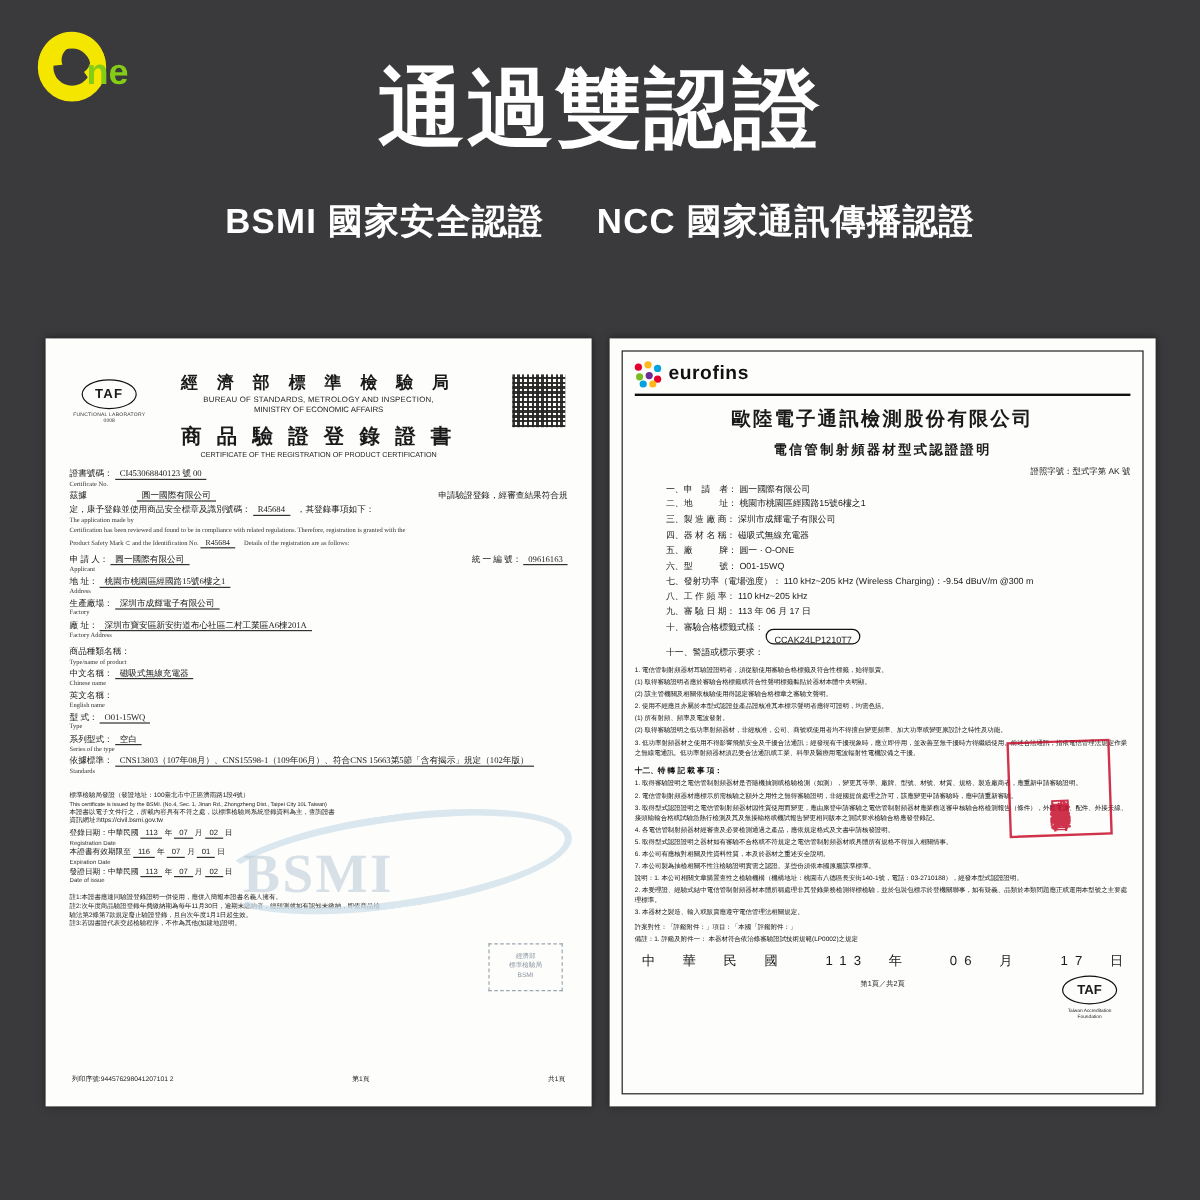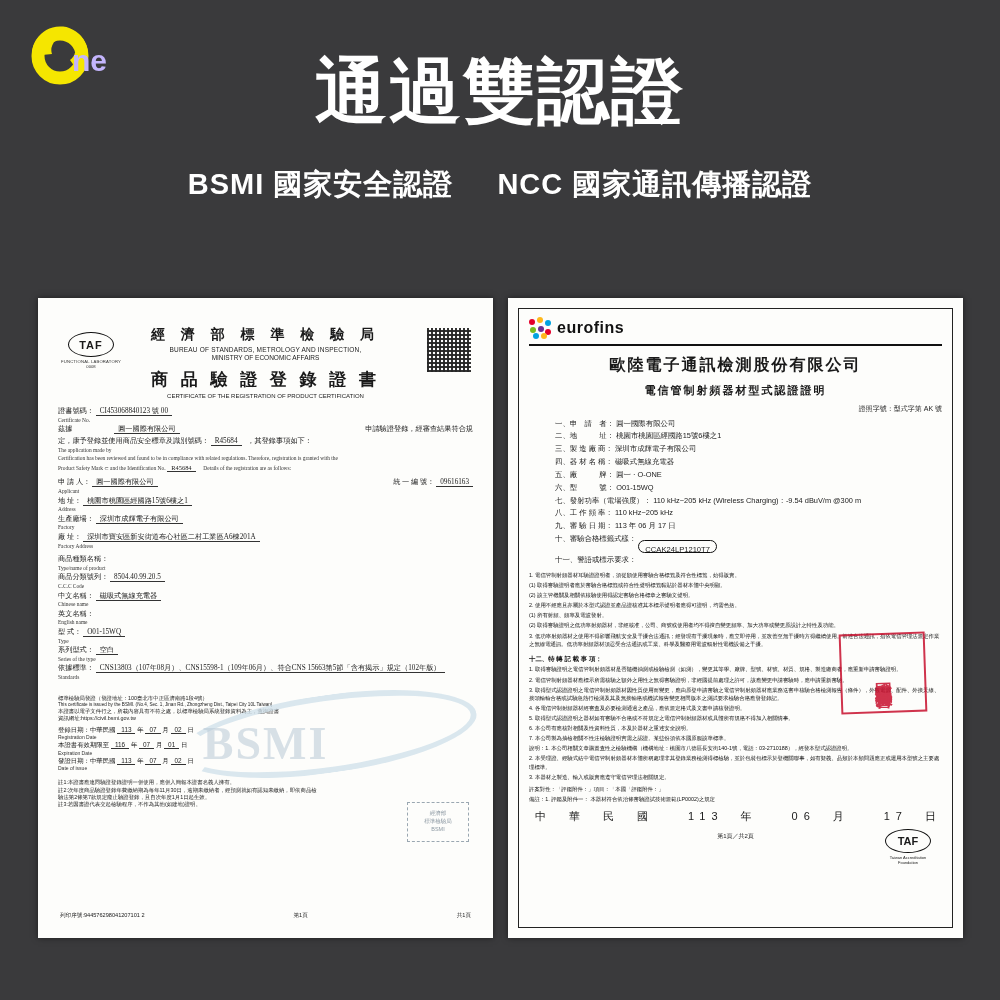--- a/index.html
+++ b/index.html
@@ -30,21 +30,21 @@
     position:absolute; left:0; top:165px; width:1000px;
     text-align:center;
     font-size:29px; font-weight:bold; letter-spacing:1px;
   }
   .title-sub .gap { display:inline-block; width:26px; }
 
   
   .certs { position:absolute; left:0; top:282px; width:1000px; height:640px; }
 
   .cert {
-    position:absolute; top:16px; width:455px; height:640px;
+    position:absolute; top:0; width:455px; height:640px;
     background:#fdfdfb;
     color:#1a1a1a;
     box-shadow:0 0 6px rgba(0,0,0,.5);
   }
   .cert.left { left:38px; }
   .cert.right { left:508px; }
 
   .cert-inner {
     position:absolute; left:10px; top:10px; right:10px; bottom:10px;
     border:1px solid #222;
@@ -147,21 +147,21 @@
 <body>
 
 <div class="page">
 
   <div class="logo">
     <svg width="110" height="80" viewBox="0 0 110 80" aria-hidden="true">
       <path d="M10 36 A28 28 0 1 1 58 54 L48 40 A12 12 0 1 0 30 34 Z" fill="#f5e600"></path>
       <circle cx="38" cy="36" r="22" fill="none" stroke="#f5e600" stroke-width="13"></circle>
       <rect x="44" y="26" width="46" height="6" fill="#f5e600" opacity="0"></rect>
     </svg>
-    <span style="position:absolute;left:50px;top:24px;font-size:30px;font-weight:bold;color:#c4b5fd;text-align:right;">ne</span>
+    <span style="position:absolute;left:50px;top:24px;font-size:30px;font-weight:bold;color:#84cc16;text-align:right;">ne</span>
   </div>
 
   <div class="title-main">通過雙認證</div>
   <div class="title-sub">
     <span>BSMI 國家安全認證</span>
     <span class="gap"></span>
     <span>NCC 國家通訊傳播認證</span>
   </div>
 
   <div class="certs">
@@ -239,25 +239,20 @@
             <span class="lbl">廠    址：</span>
             <span class="ul">深圳市寶安區新安街道布心社區二村工業區A6棟201A</span>
             <span class="en">Factory Address</span>
           </div>
 
           <div class="fieldrow" style="margin-top:6px;">
             <span class="lbl">商品種類名稱：</span>
             <span class="en">Type/name of product</span>
           </div>
 
-          <div class="fieldrow">
-            <span class="lbl">商品分類號列：</span>
-            <span class="ul">8504.40.99.20.5</span>
-            <span class="en">C.C.C Code</span>
-          </div>
 
           <div class="fieldrow">
             <span class="lbl">中文名稱：</span>
             <span class="ul">磁吸式無線充電器</span>
             <span class="en">Chinese name</span>
           </div>
 
           <div class="fieldrow">
             <span class="lbl">英文名稱：</span>
             <span class="en">English name</span>

